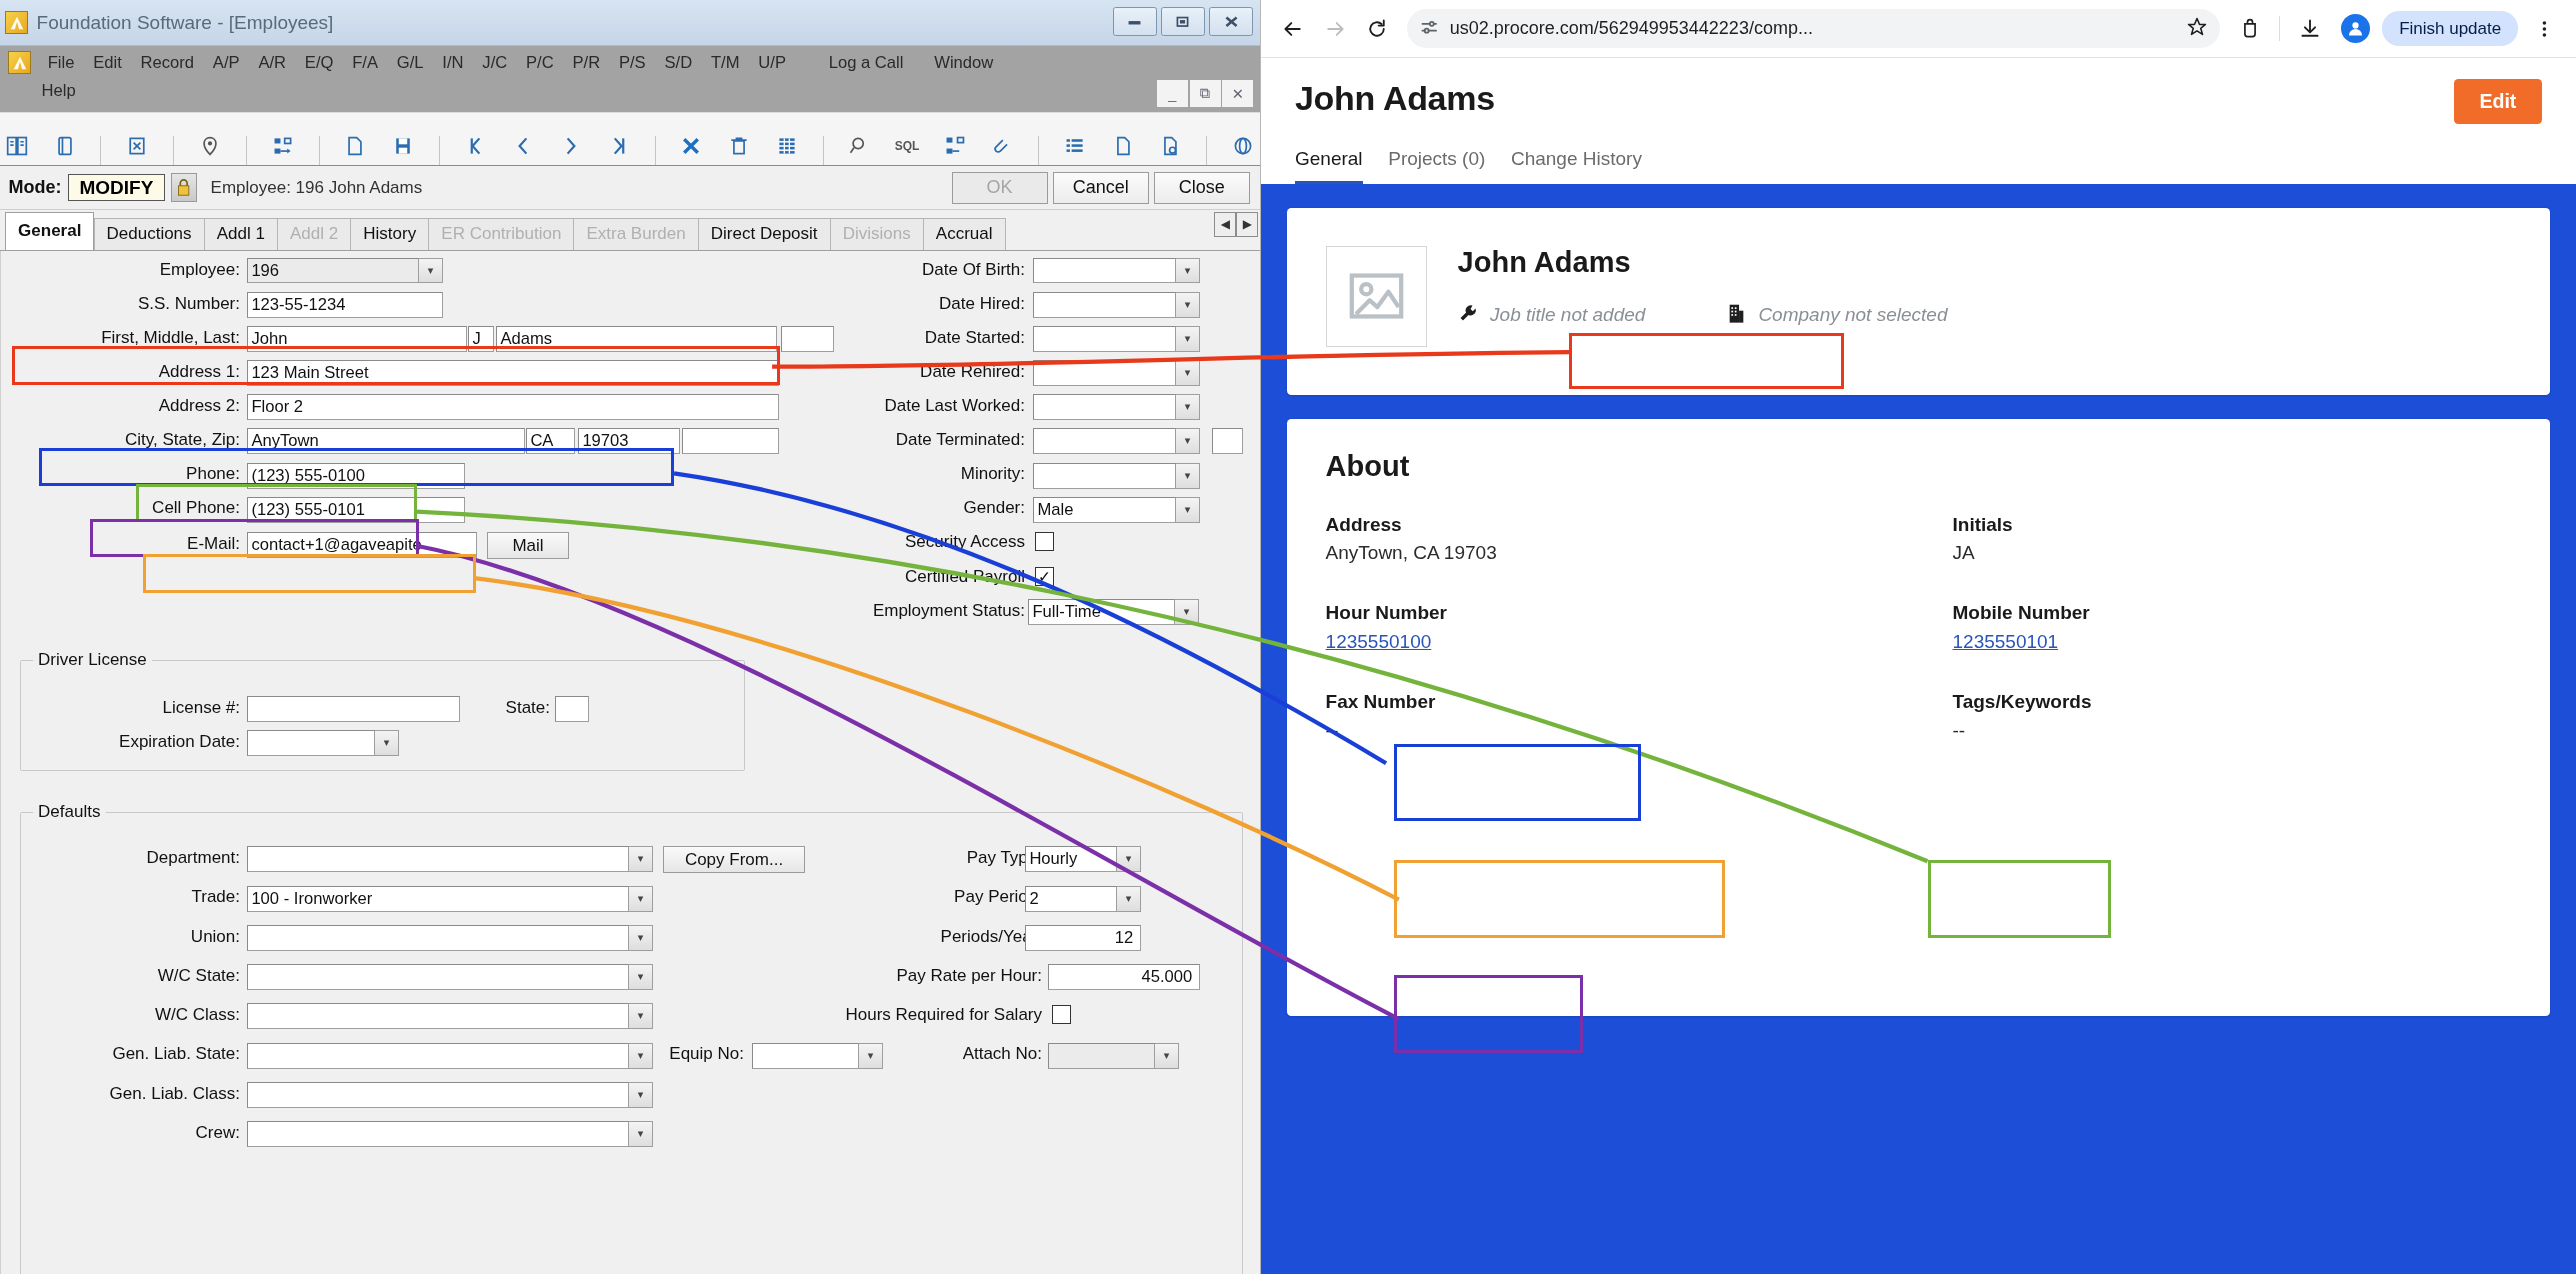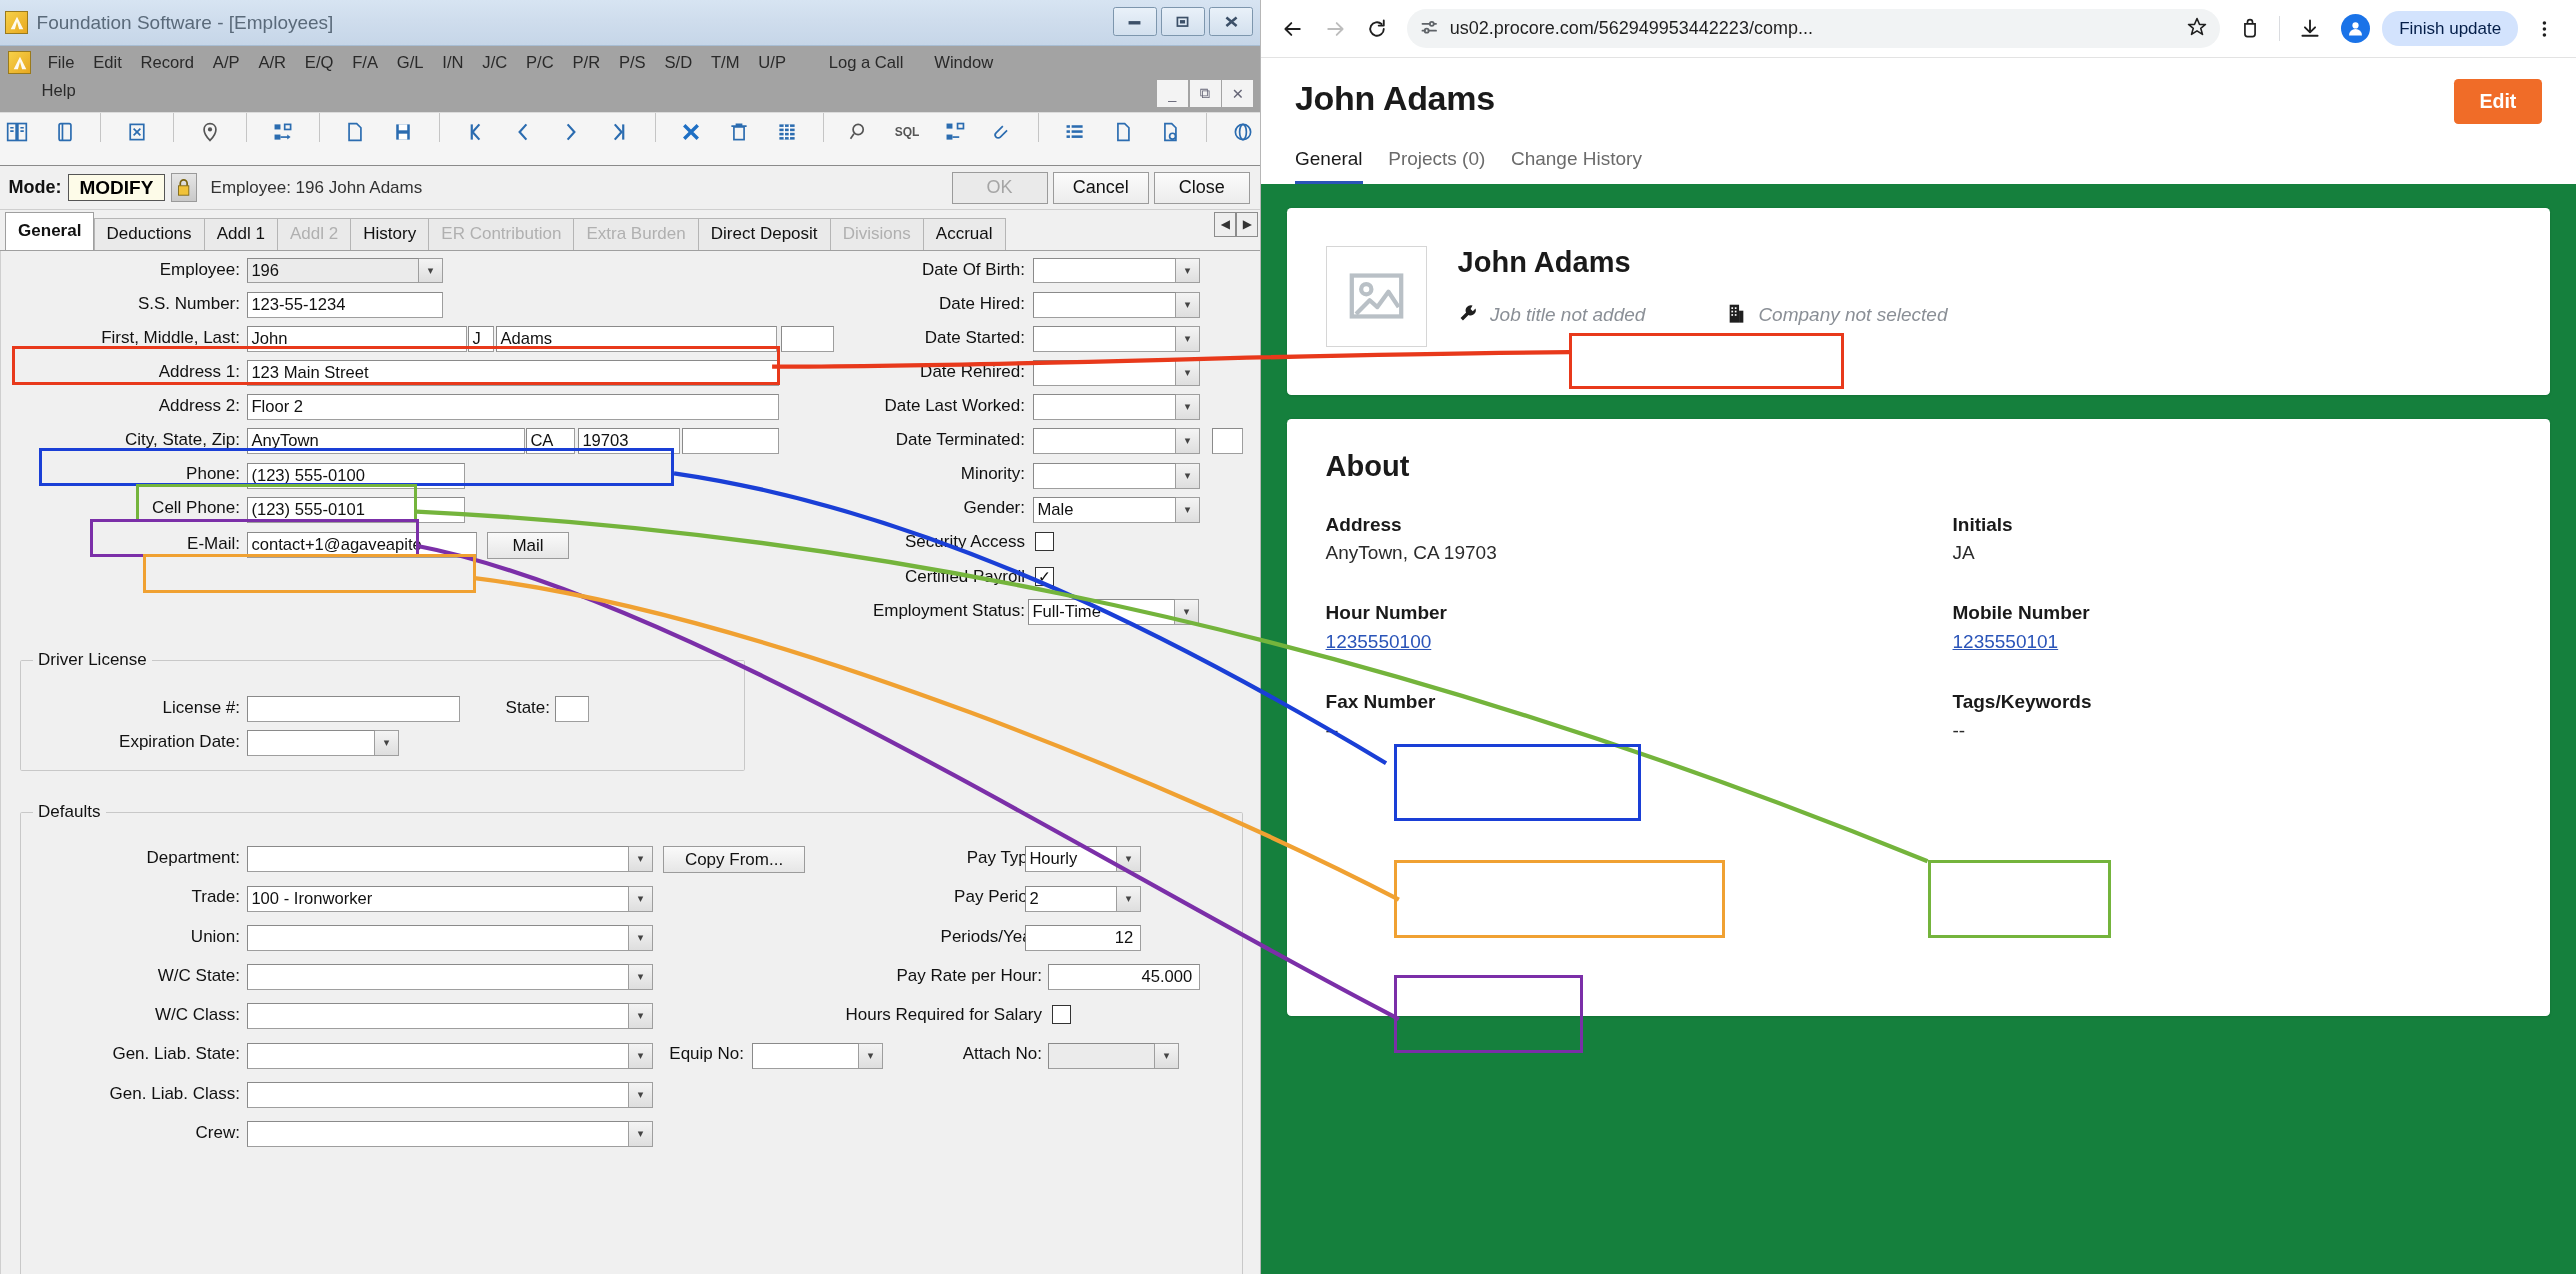--- a/index.html
+++ b/index.html
@@ -59,21 +59,21 @@
     position:absolute; right:6.8px; top:34px; display:flex; gap:1.7px;
   }
   .mdi-btn {
     width:31px;height:27px;display:flex;align-items:center;justify-content:center;
     color:#667; font-size:14.5px; background:#f3f3f3; border:0.9px solid transparent;
   }
 
   .fs-toolbar {
     height:53px; background:#f5f5f5;
     border-bottom:1.7px solid #8a8a8a;
-    display:flex; align-items:flex-start; padding:0 0; gap:14px;
+    display:flex; align-items:flex-end; padding:0 0; gap:14px;
   }
   .tb-ico {
     width:36px; height:38px; display:flex; align-items:center; justify-content:center;
     color:#2b6cb0;
   }
   .tb-sep { width:0.9px; height:29px; background:#c5c5c5; margin:0 5.1px; }
   .tb-ico svg { display:block; }
 
   .fs-modebar {
     height:44px; display:flex; align-items:center; padding:0 8.5px; gap:6.8px;
@@ -185,21 +185,21 @@
   .ch-sep { width:0.9px;height:25.6px;background:#dadce0;margin:0 3.4px; }
   .finish-btn {
     background:#d3e3fd; color:#041e49; font-size:17px;
     padding:7.7px 17px; border-radius:17px; white-space:nowrap;
   }
   .avatar-chip {
     width:29px;height:29px;border-radius:50%;background:#1a73e8;
     display:flex;align-items:center;justify-content:center;
   }
 
-  .pc-page { background:#15803d; height:1216px; overflow:hidden; }
+  .pc-page { background:#1d4ed8; height:1216px; overflow:hidden; }
   .pc-header {
     background:#ffffff; padding:20.5px 34px 0 34px;
   }
   .pc-titlerow { display:flex; align-items:flex-start; justify-content:space-between; }
   .pc-title { font-size:34px; color:#1a1a1a; font-weight:bold; letter-spacing:-0.3px; }
   .edit-btn {
     background:#f06c28; color:#ffffff; font-size:19.6px; font-weight:bold;
     padding:11px 25.6px; border-radius:4.3px;
   }
   .pc-tabs { display:flex; gap:25.6px; margin-top:24px; }

